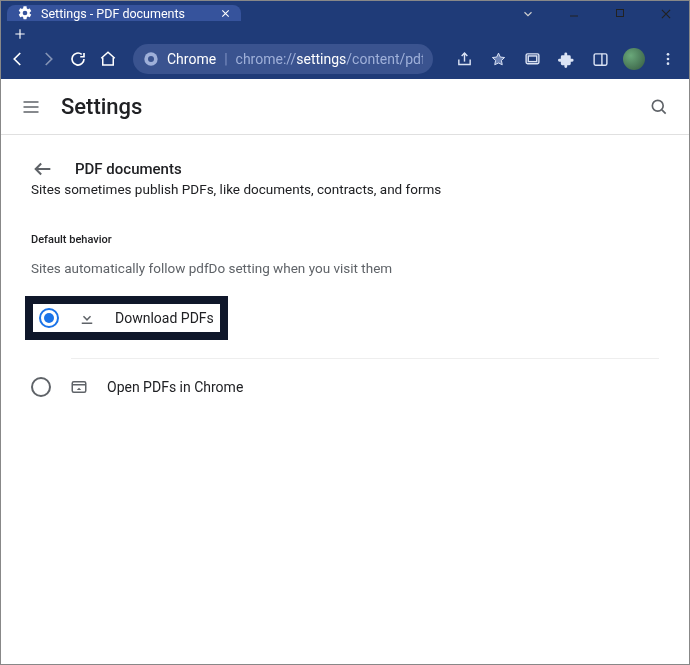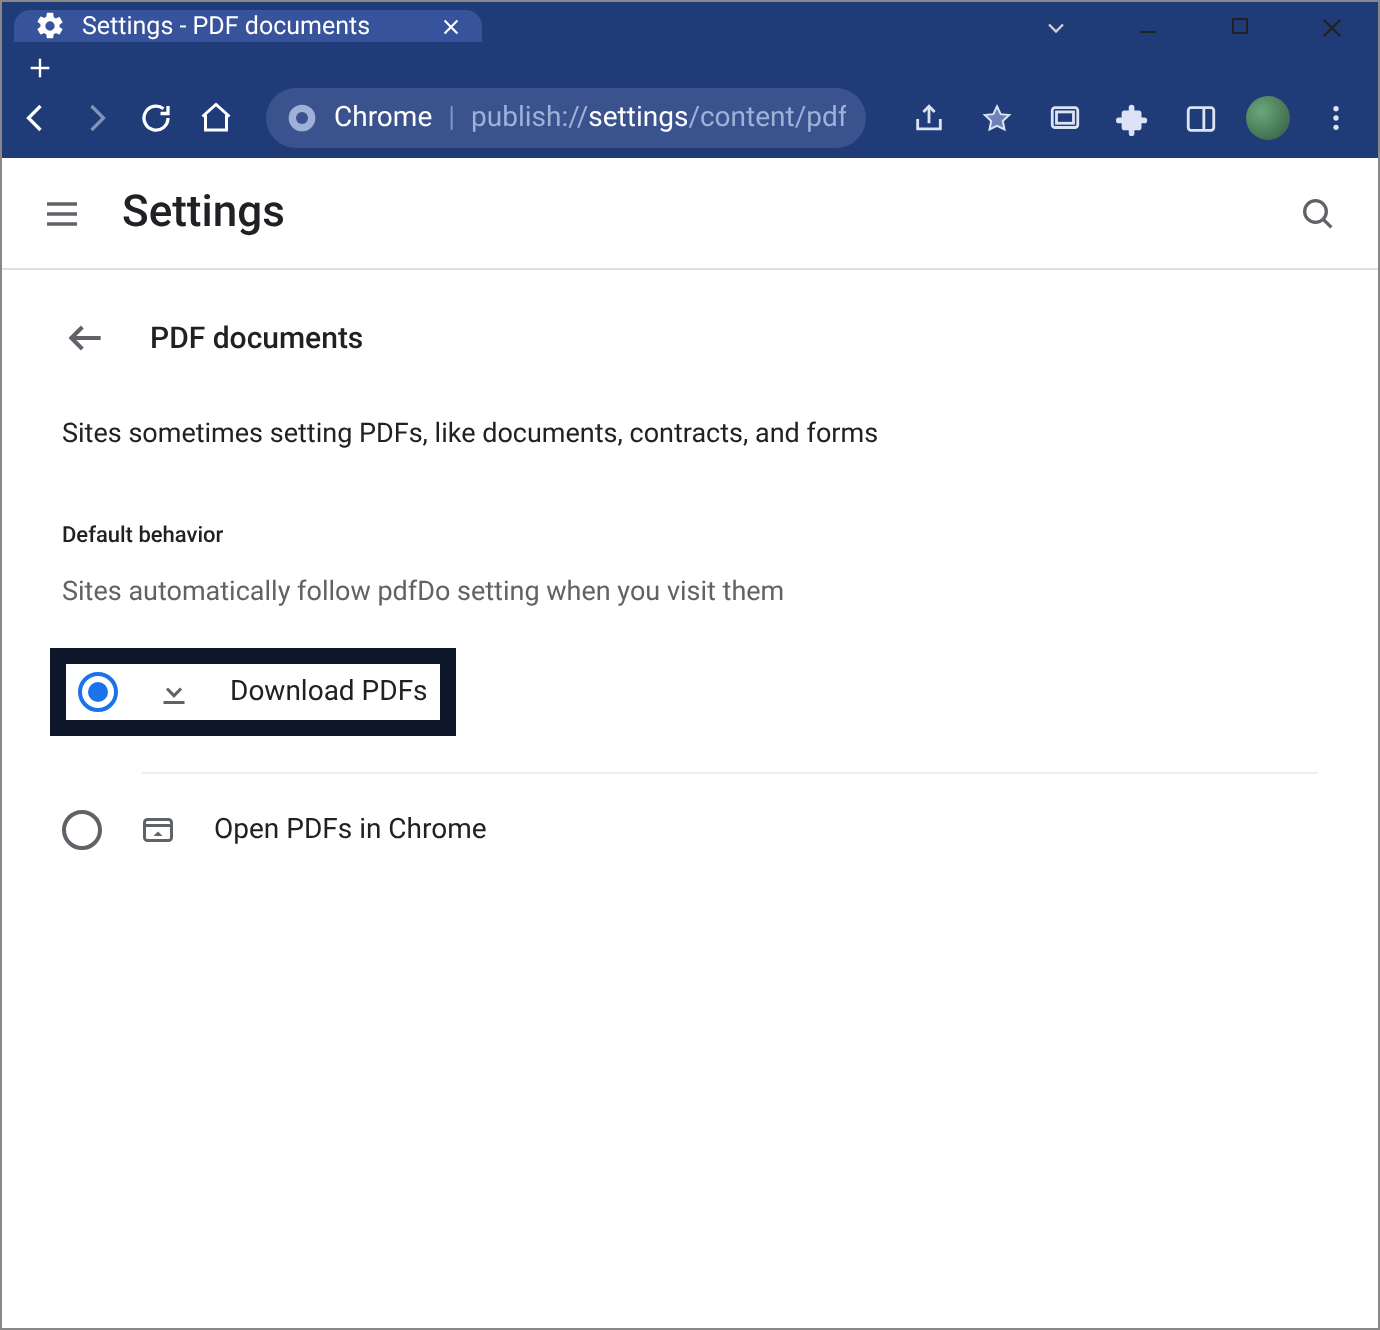--- a/index.html
+++ b/index.html
@@ -28,21 +28,21 @@
   .avatar { width:22px; height:22px; border-radius:50%; background: radial-gradient(circle at 35% 35%, #6aa87a, #335840); }
 
   
   .settings-header { height: 56px; border-bottom: 1px solid #e0e0e0; display:flex; align-items:center; padding: 0 18px; gap: 18px; color:#202124;}
   .hamburger { width:24px; height:24px; display:flex; align-items:center; justify-content:center;}
   .settings-title { font-size: 22px; font-weight: 500; flex:1;}
   .search-icn { width:24px; height:24px; display:flex; align-items:center; justify-content:center; color:#5f6368;}
 
   
   .content { padding: 22px 30px; color:#202124; }
-  .page-row { display:flex; align-items:center; gap: 20px; margin-bottom: 28px;}
+  .page-row { display:flex; align-items:center; gap: 20px; }
   .back-arrow { width:24px; height:24px; display:flex; align-items:center; justify-content:center; color:#5f6368;}
   .page-title { font-size: 15px; font-weight:500;}
 
   .desc1 { font-size: 13.5px; color:#202124; margin-bottom: 36px;}
   .section-title { font-size: 11px; font-weight:500; margin-bottom:14px;}
   .desc2 { font-size: 13.5px; color:#5f6368; margin-bottom: 12px;}
 
   .option-row { display:flex; align-items:center; gap: 18px; padding: 12px 0; }
   .option-row .radio { width:20px; height:20px; position:relative; }
   .radio.outline { border:2px solid #5f6368; border-radius:50%; }
@@ -129,21 +129,21 @@
   <div class="urlbox">
     <span>
       <svg width="16" height="16" viewBox="0 0 24 24">
           <circle cx="12" cy="12" r="10" fill="#9fb0d9"></circle>
           <circle cx="12" cy="12" r="4.5" fill="#3a538f"></circle>
         </svg>
     </span>
     <span class="chrlabel">Chrome</span>
     <span style="color:#7f93c4">|</span>
     <span class="url">
-      <span class="dim">publish://</span><span class="bright">settings</span><span class="dim">/content/pdfDo…</span>
+      <span class="dim">chrome://</span><span class="bright">settings</span><span class="dim">/content/pdfDo…</span>
     </span>
   </div>
 
   <div class="right-icons">
     <div class="tool-icon">
       <svg width="17" height="17" viewBox="0 0 24 24" fill="none" stroke="#dbe3f4" stroke-width="2">
           <path d="M4 12v7h16v-7"></path>
           <path d="M12 3v12"></path>
           <path d="M8 7l4-4 4 4"></path>
         </svg>
@@ -202,21 +202,21 @@
   <div class="page-row">
     <div class="back-arrow">
       <svg width="22" height="22" viewBox="0 0 24 24" fill="none" stroke="#5f6368" stroke-width="2.2">
           <path d="M20 12H4"></path>
           <path d="M10 6l-6 6 6 6"></path>
         </svg>
     </div>
     <div class="page-title">PDF documents</div>
   </div>
 
-  <div class="desc1">Sites sometimes setting PDFs, like documents, contracts, and forms</div>
+  <div class="desc1">Sites sometimes publish PDFs, like documents, contracts, and forms</div>
 
   <div class="section-title">Default behavior</div>
   <div class="desc2">Sites automatically follow pdfDo setting when you visit them</div>
 
   <div class="option-row">
     <span class="highlight">
       <span class="radio selected"></span>
       <span class="opt-icon">
         <svg width="18" height="18" viewBox="0 0 24 24" fill="#5f6368">
             <path d="M12 3v10l4-4 1.4 1.4L12 16 6.6 10.4 8 9l4 4V3z"></path>

